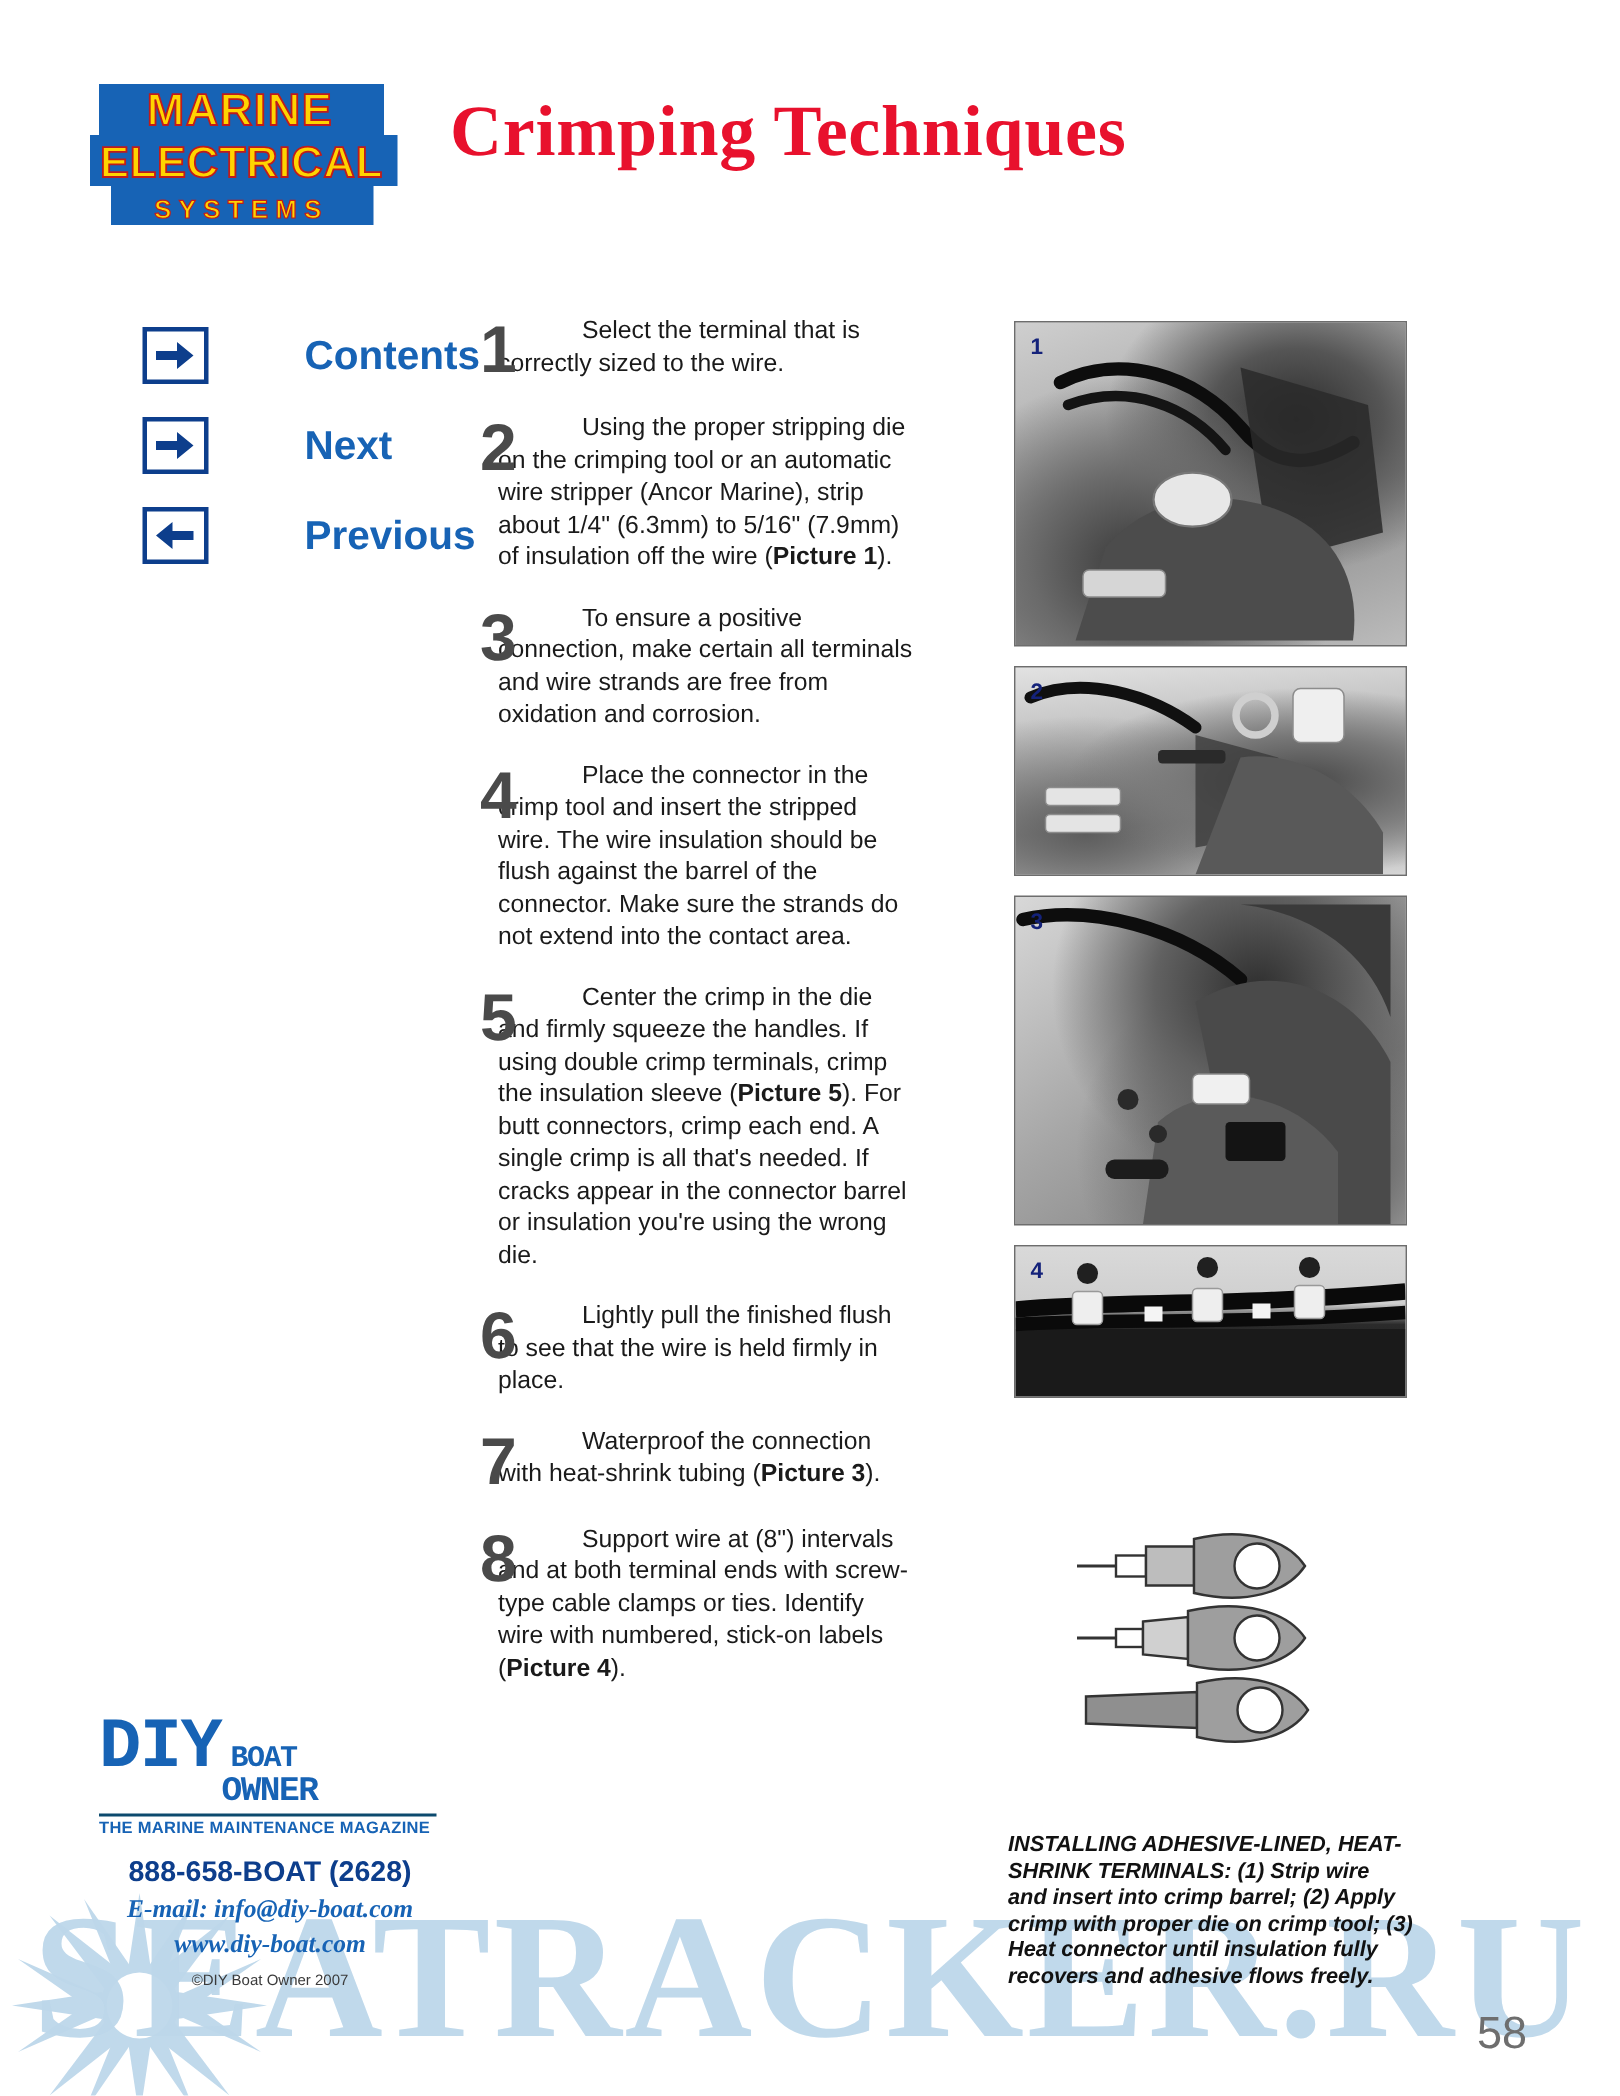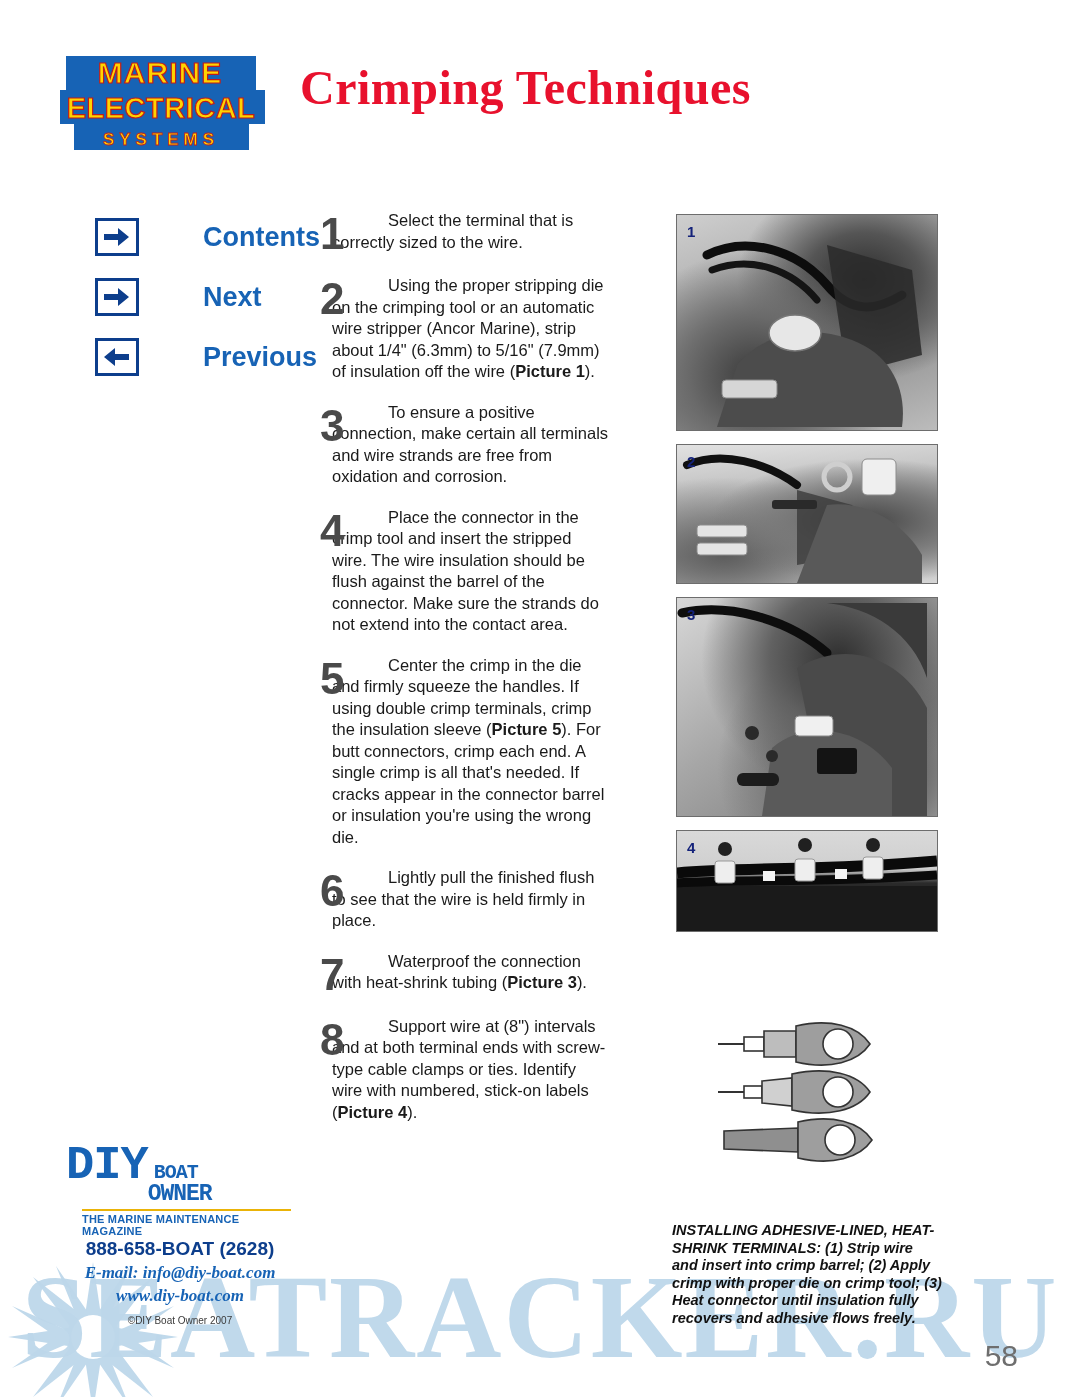--- a/index.html
+++ b/index.html
@@ -245,24 +245,23 @@
   .diy-owner {
     font-size: 23px;
     line-height: 23px;
   }
   .diy-tag {
     font-family: "Liberation Sans", sans-serif;
     font-weight: bold;
     font-size: 11px;
     color: #1763b5;
     letter-spacing: 0.2px;
-    border-top: 2px solid #eab308;
+    border-top: 2px solid #0c4a6e;
     padding-top: 2px;
     margin-top: 3px;
-    margin-left: 16px;
   }
   .contact {
     position: absolute;
     left: 60px;
     top: 1238px;
     width: 240px;
     text-align: center;
     z-index: 10;
   }
   .contact-phone {

